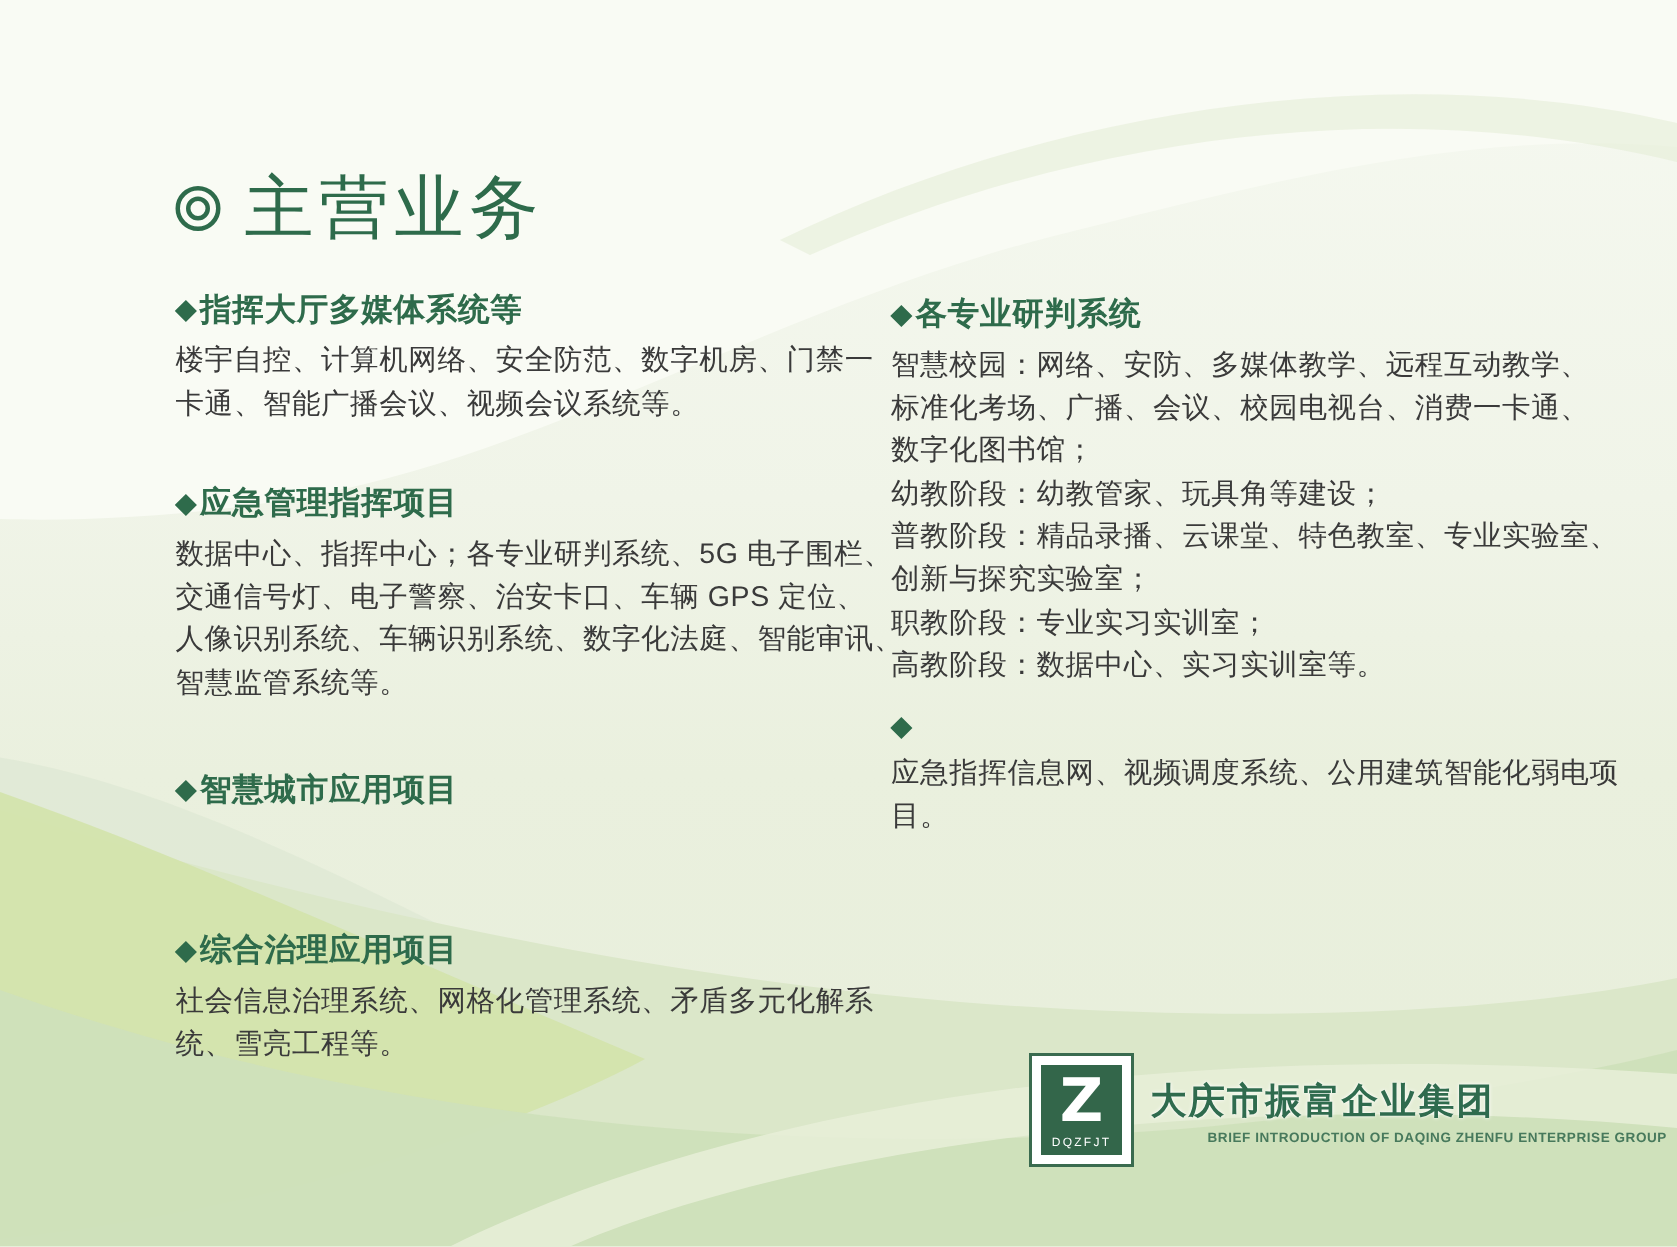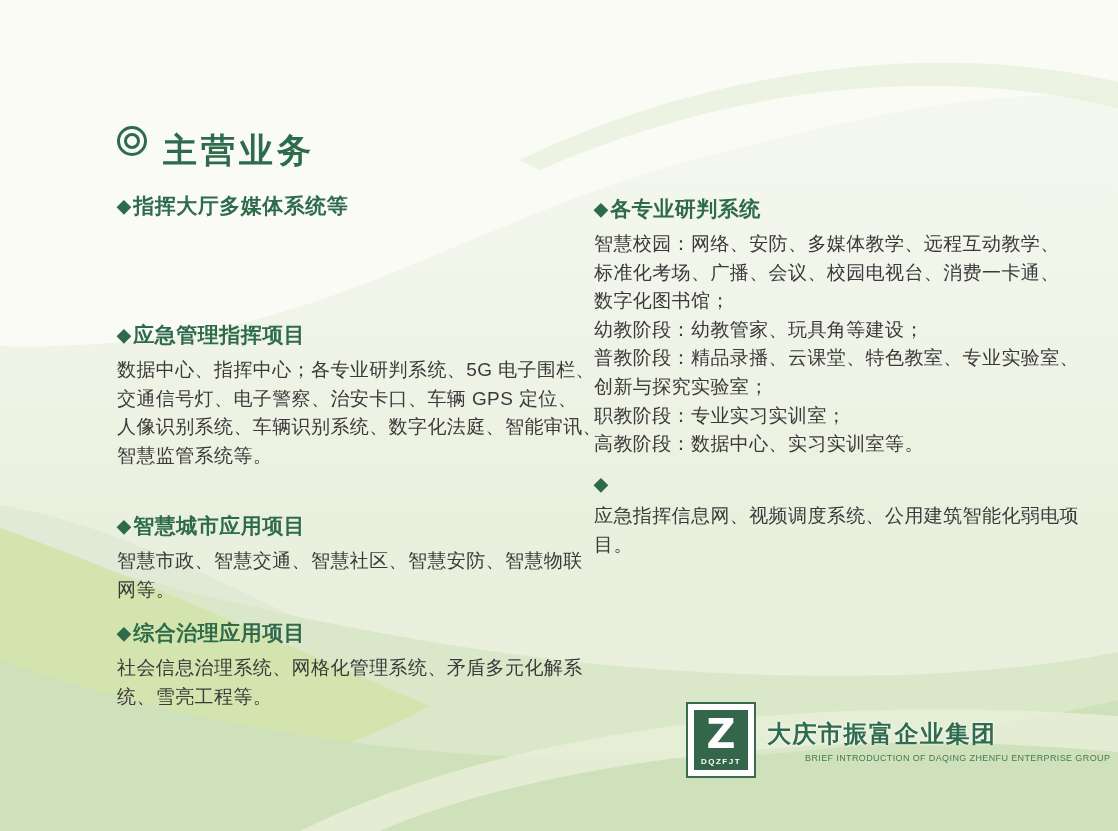--- a/index.html
+++ b/index.html
@@ -18,21 +18,21 @@
     color:#2e6b4b;
   }
   .ring{
     width:30px;height:30px;border:3px solid #2e6b4b;border-radius:50%;
     display:flex;align-items:center;justify-content:center;box-sizing:border-box;
   }
   .ring-inner{
     width:16px;height:16px;border:3px solid #2e6b4b;border-radius:50%;box-sizing:border-box;
   }
   .title-text{
-    font-size:34px;font-weight:bold;letter-spacing:4px;margin-top:20px;
+    font-size:46px;font-weight:normal;letter-spacing:4px;
   }
 
   .sec{position:absolute;width:500px;}
   .shead{
     margin:0 0 7px 0;
     font-size:21px;font-weight:bold;color:#2e6b4b;letter-spacing:0.5px;
     display:flex;align-items:center;
   }
   .bullet{font-size:18px;margin-right:2px;}
   .sbody{
@@ -60,31 +60,31 @@
     width:100%;height:100%;background:#33664a;
     display:flex;flex-direction:column;align-items:center;justify-content:flex-end;
   }
   .logo-z{
     flex:1;display:flex;align-items:center;justify-content:center;
     color:#ffffff;font-size:40px;font-weight:bold;line-height:1;
     font-family:"DejaVu Sans",sans-serif;
   }
   .logo-acronym{
     color:#ffffff;font-size:8px;letter-spacing:1.5px;margin-bottom:4px;
-    font-weight:bold;
+    font-weight:normal;
   }
   .logo-text{margin-left:11px;}
   .company-cn{
     font-size:24px;font-weight:bold;color:#2f6b4e;letter-spacing:1.5px;
     text-shadow:0 0 3px rgba(255,255,255,0.9), 0 0 1px #ffffff;
     white-space:nowrap;
   }
   .company-en{
     font-size:9px;color:#47795c;letter-spacing:0.38px;margin-top:3px;
-    white-space:nowrap;font-weight:normal;padding-left:38px;
+    white-space:nowrap;font-weight:bold;padding-left:38px;
   }
 </style>
 </head>
 <body>
 
 <div class="page">
 
   <svg class="bg" viewBox="0 0 1118 831" aria-hidden="true">
     <path d="M0,0 H1118 V98 C980,86 850,120 700,158 C520,204 370,300 210,330 C140,343 60,348 0,346 Z" fill="#f9fbf4"></path>
     <path d="M520,160 C700,72 930,38 1118,82 L1118,108 C930,62 720,90 540,170 Z" fill="#e2ecd2" opacity="0.5"></path>
@@ -100,40 +100,40 @@
       <span class="ring-inner"></span>
     </span>
     <span class="title-text">主营业务</span>
   </div>
 
   <section class="sec sec-l0">
     <h3 class="shead">
       <span class="bullet">◆</span>
       <span>指挥大厅多媒体系统等</span>
     </h3>
+    <p class="sbody">楼宇自控、计算机网络、安全防范、数字机房、门禁一
+卡通、智能广播会议、视频会议系统等。</p>
   </section>
 
   <section class="sec sec-l1">
     <h3 class="shead">
       <span class="bullet">◆</span>
       <span>应急管理指挥项目</span>
     </h3>
     <p class="sbody">数据中心、指挥中心；各专业研判系统、5G 电子围栏、
 交通信号灯、电子警察、治安卡口、车辆 GPS 定位、
 人像识别系统、车辆识别系统、数字化法庭、智能审讯、
 智慧监管系统等。</p>
   </section>
 
   <section class="sec sec-l2">
     <h3 class="shead">
       <span class="bullet">◆</span>
       <span>智慧城市应用项目</span>
     </h3>
-    <p class="sbody">智慧市政、智慧交通、智慧社区、智慧安防、智慧物联
-网等。</p>
   </section>
 
   <section class="sec sec-l3">
     <h3 class="shead">
       <span class="bullet">◆</span>
       <span>综合治理应用项目</span>
     </h3>
     <p class="sbody">社会信息治理系统、网格化管理系统、矛盾多元化解系
 统、雪亮工程等。</p>
   </section>

